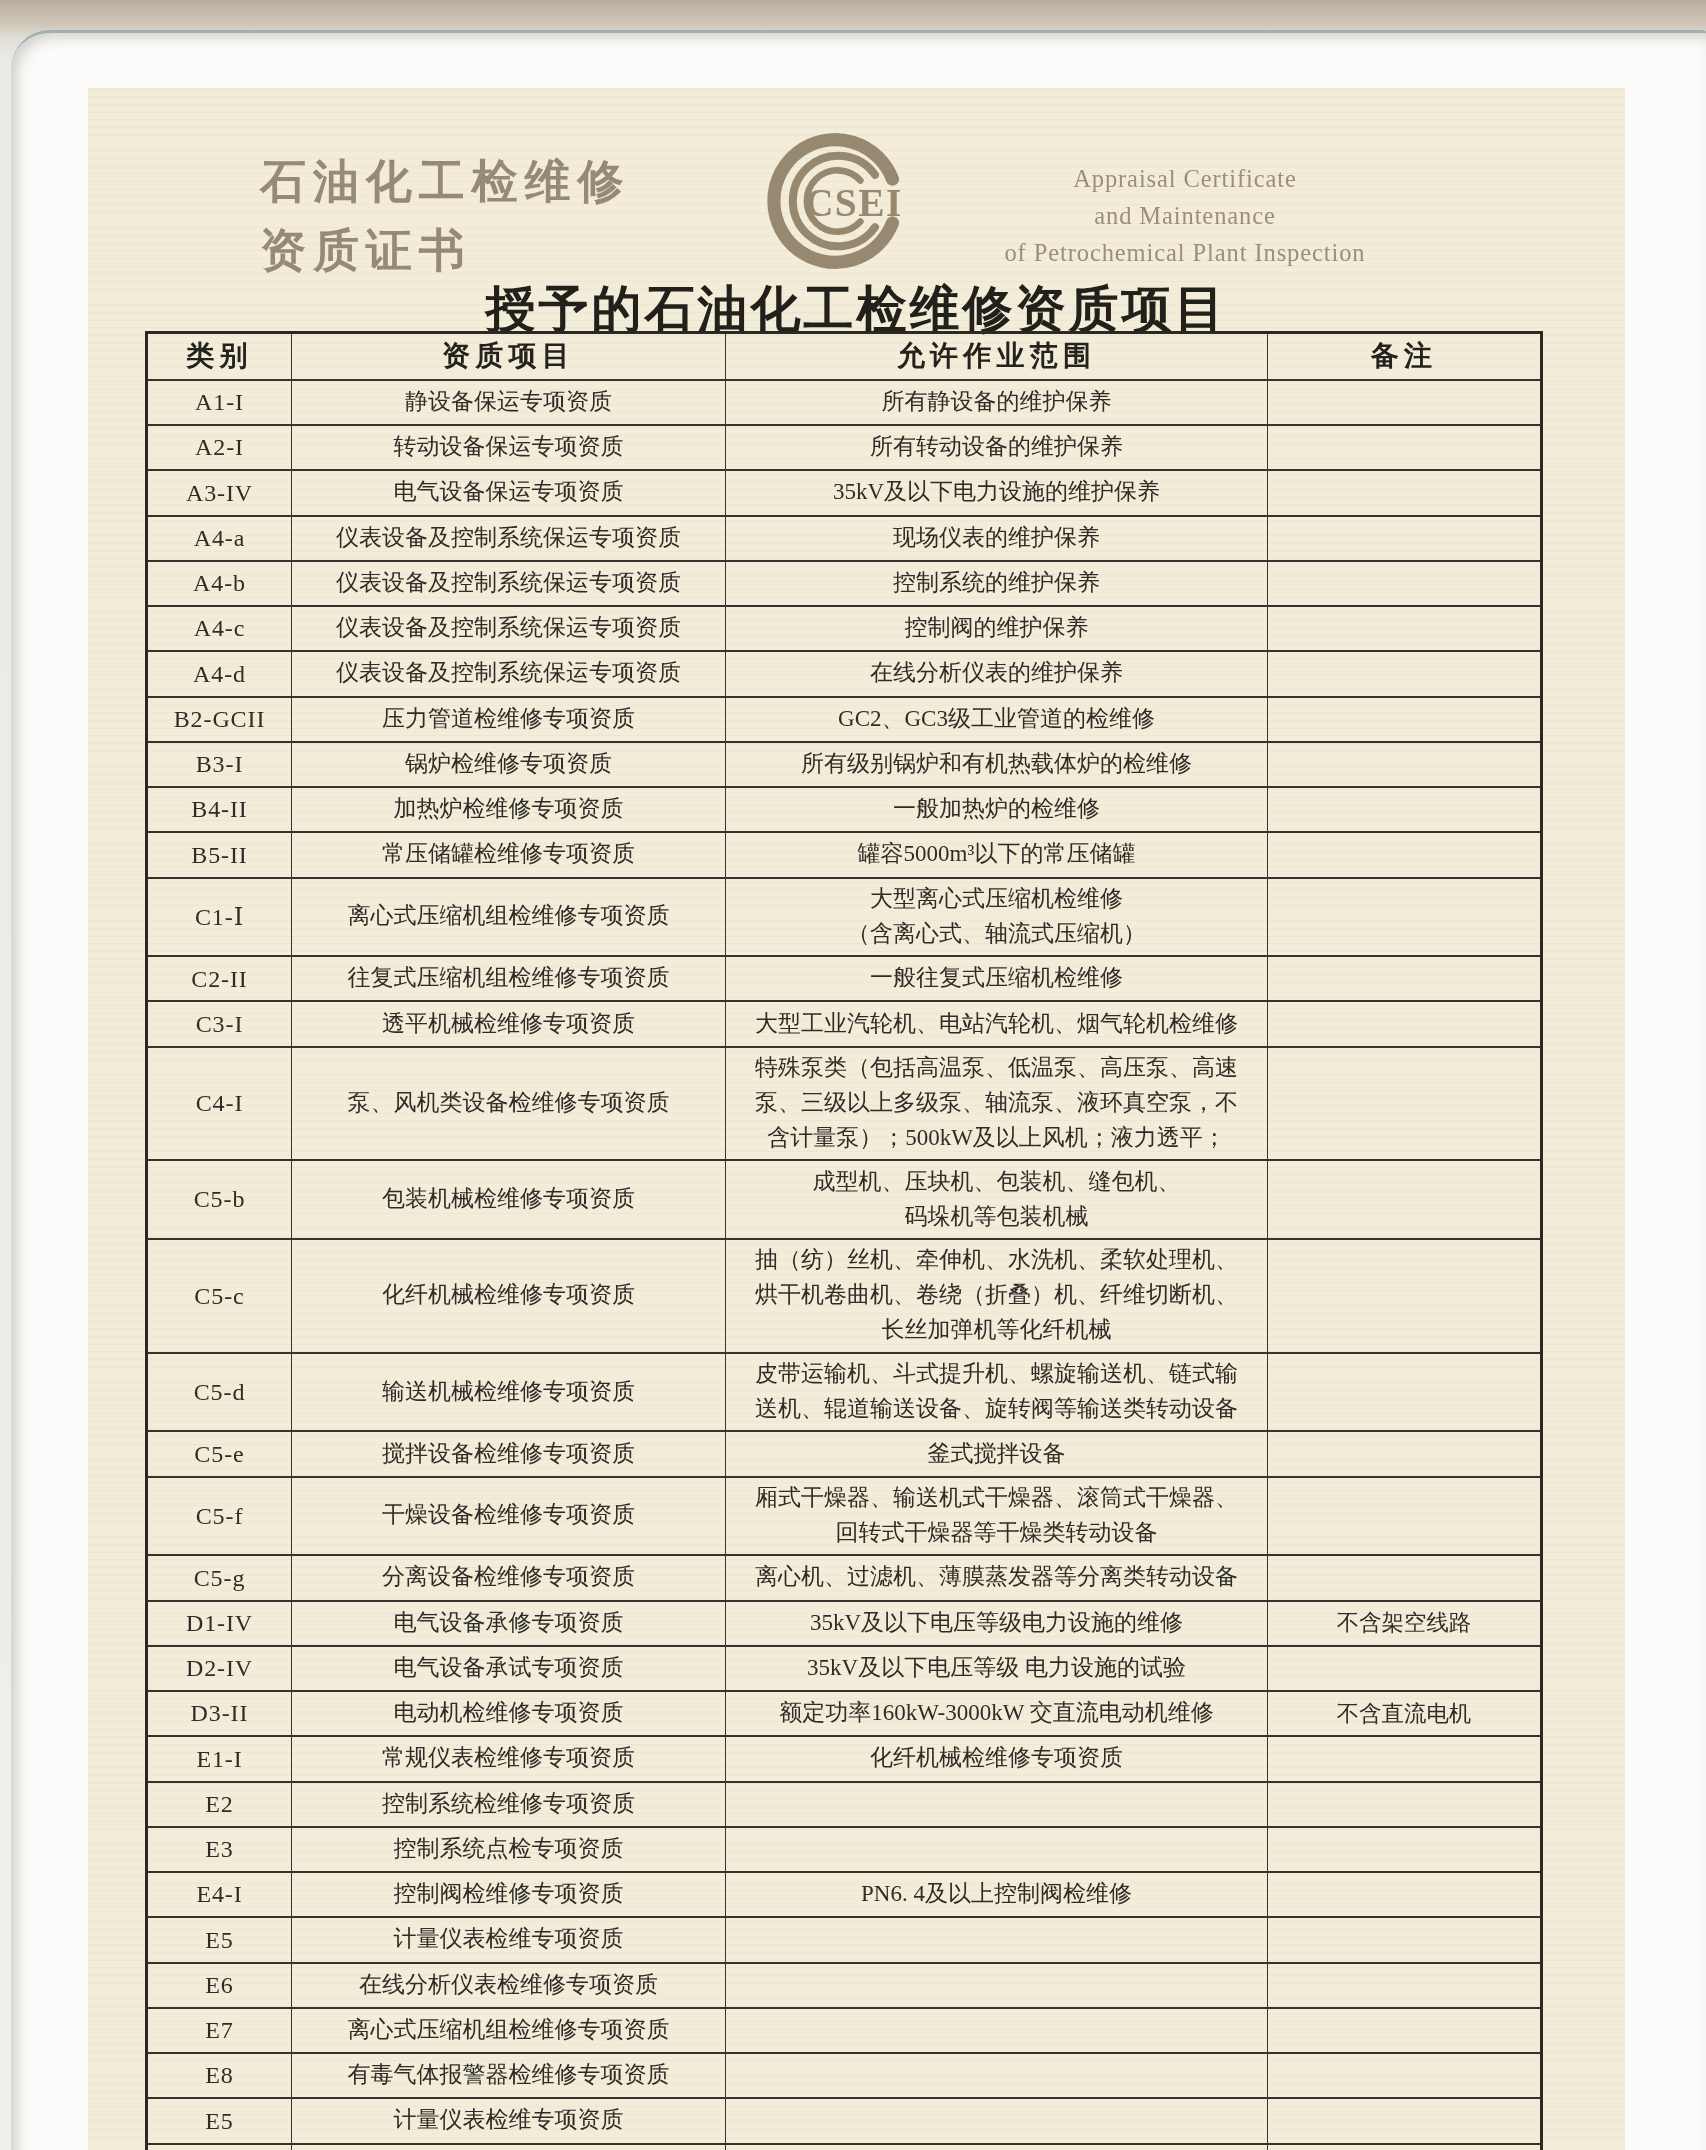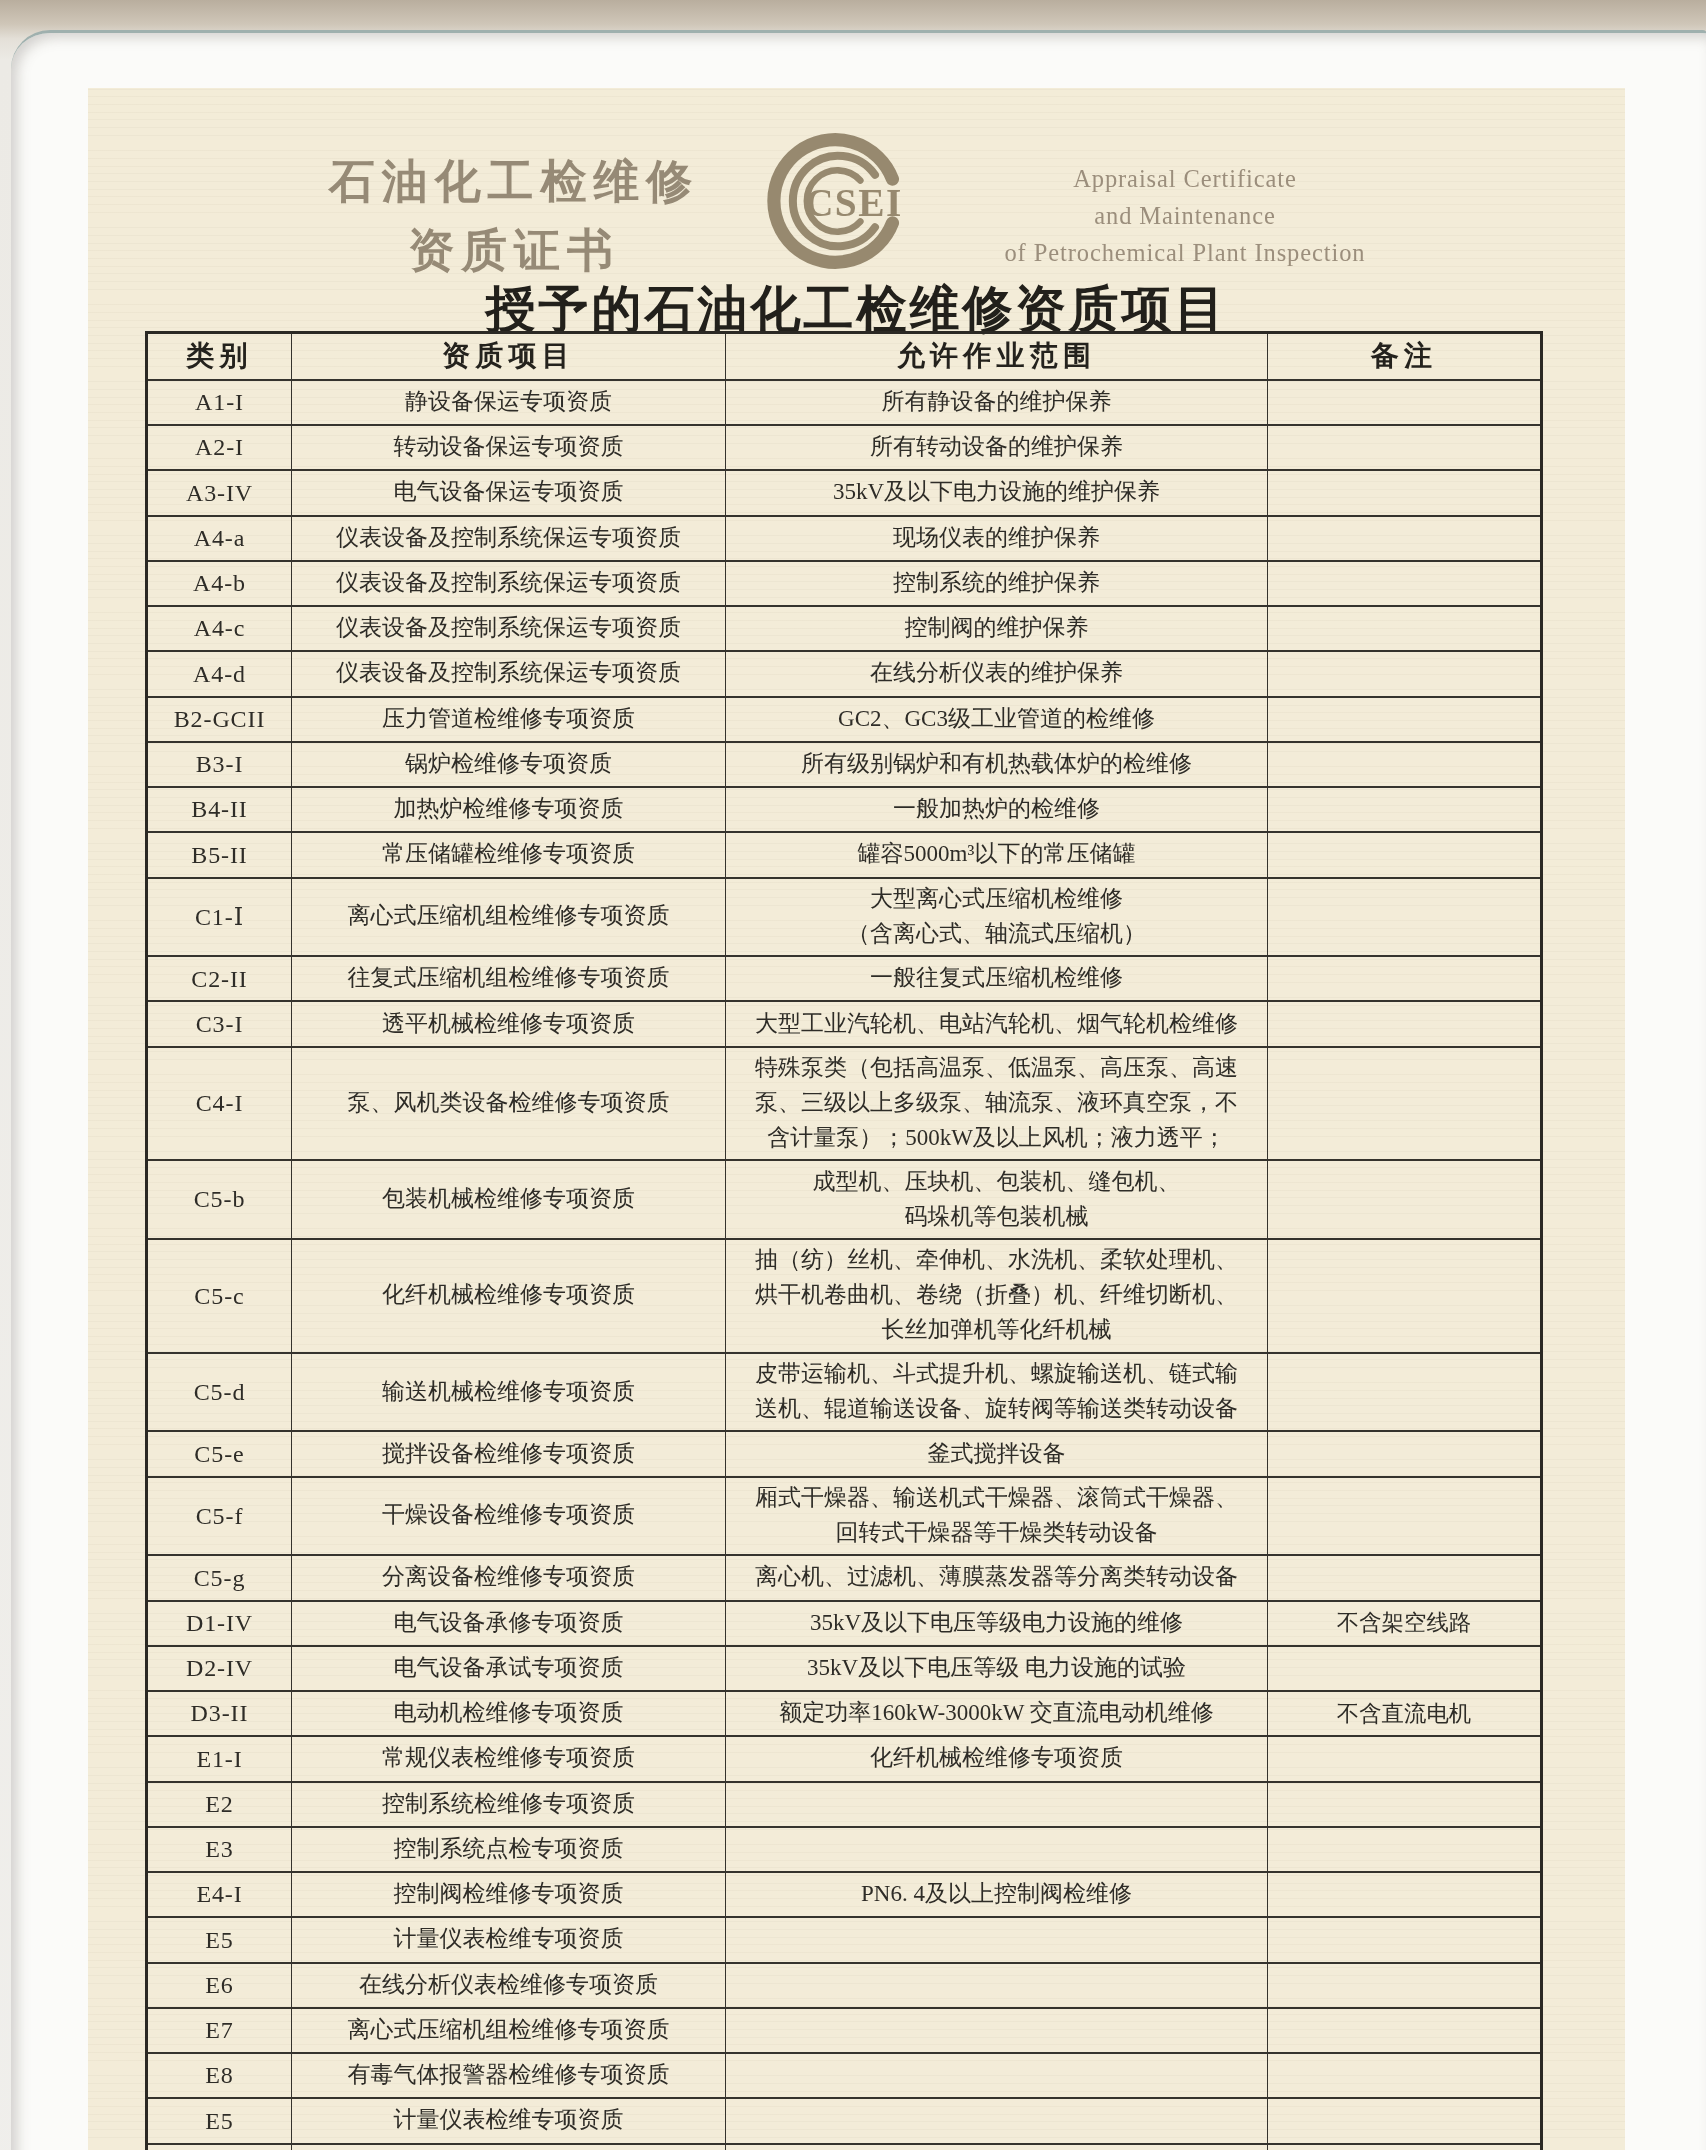--- a/index.html
+++ b/index.html
@@ -20,21 +20,21 @@
     box-shadow:inset 6px 4.3px 13px rgba(90,85,75,.25);
   }
   .page{
     position:absolute;left:88px;top:88px;width:1537px;height:2273px;
     background:var(--paper);
     background-image:repeating-linear-gradient(0deg,rgba(130,118,92,.05) 0 0.9px,rgba(0,0,0,0) 0.9px 7.7px);
   }
   
   .brand-cn{
     position:absolute;left:172px;top:59px;width:508px;
-    text-align:center;font-size:46px;font-weight:600;color:var(--brand);
+    font-size:46px;font-weight:600;color:var(--brand);
     letter-spacing:6.9px;line-height:1.5;
   }
   .logo{position:absolute;left:676px;top:40px;width:146px;height:146px;text-decoration:underline;}
   .brand-en{
     position:absolute;left:843px;top:72px;width:508px;
     text-align:center;font-size:24.5px;color:#9b8e7c;line-height:1.52;letter-spacing:0.9px;
   }
   
   .main-title{
     position:absolute;left:0;top:188px;width:100%;

